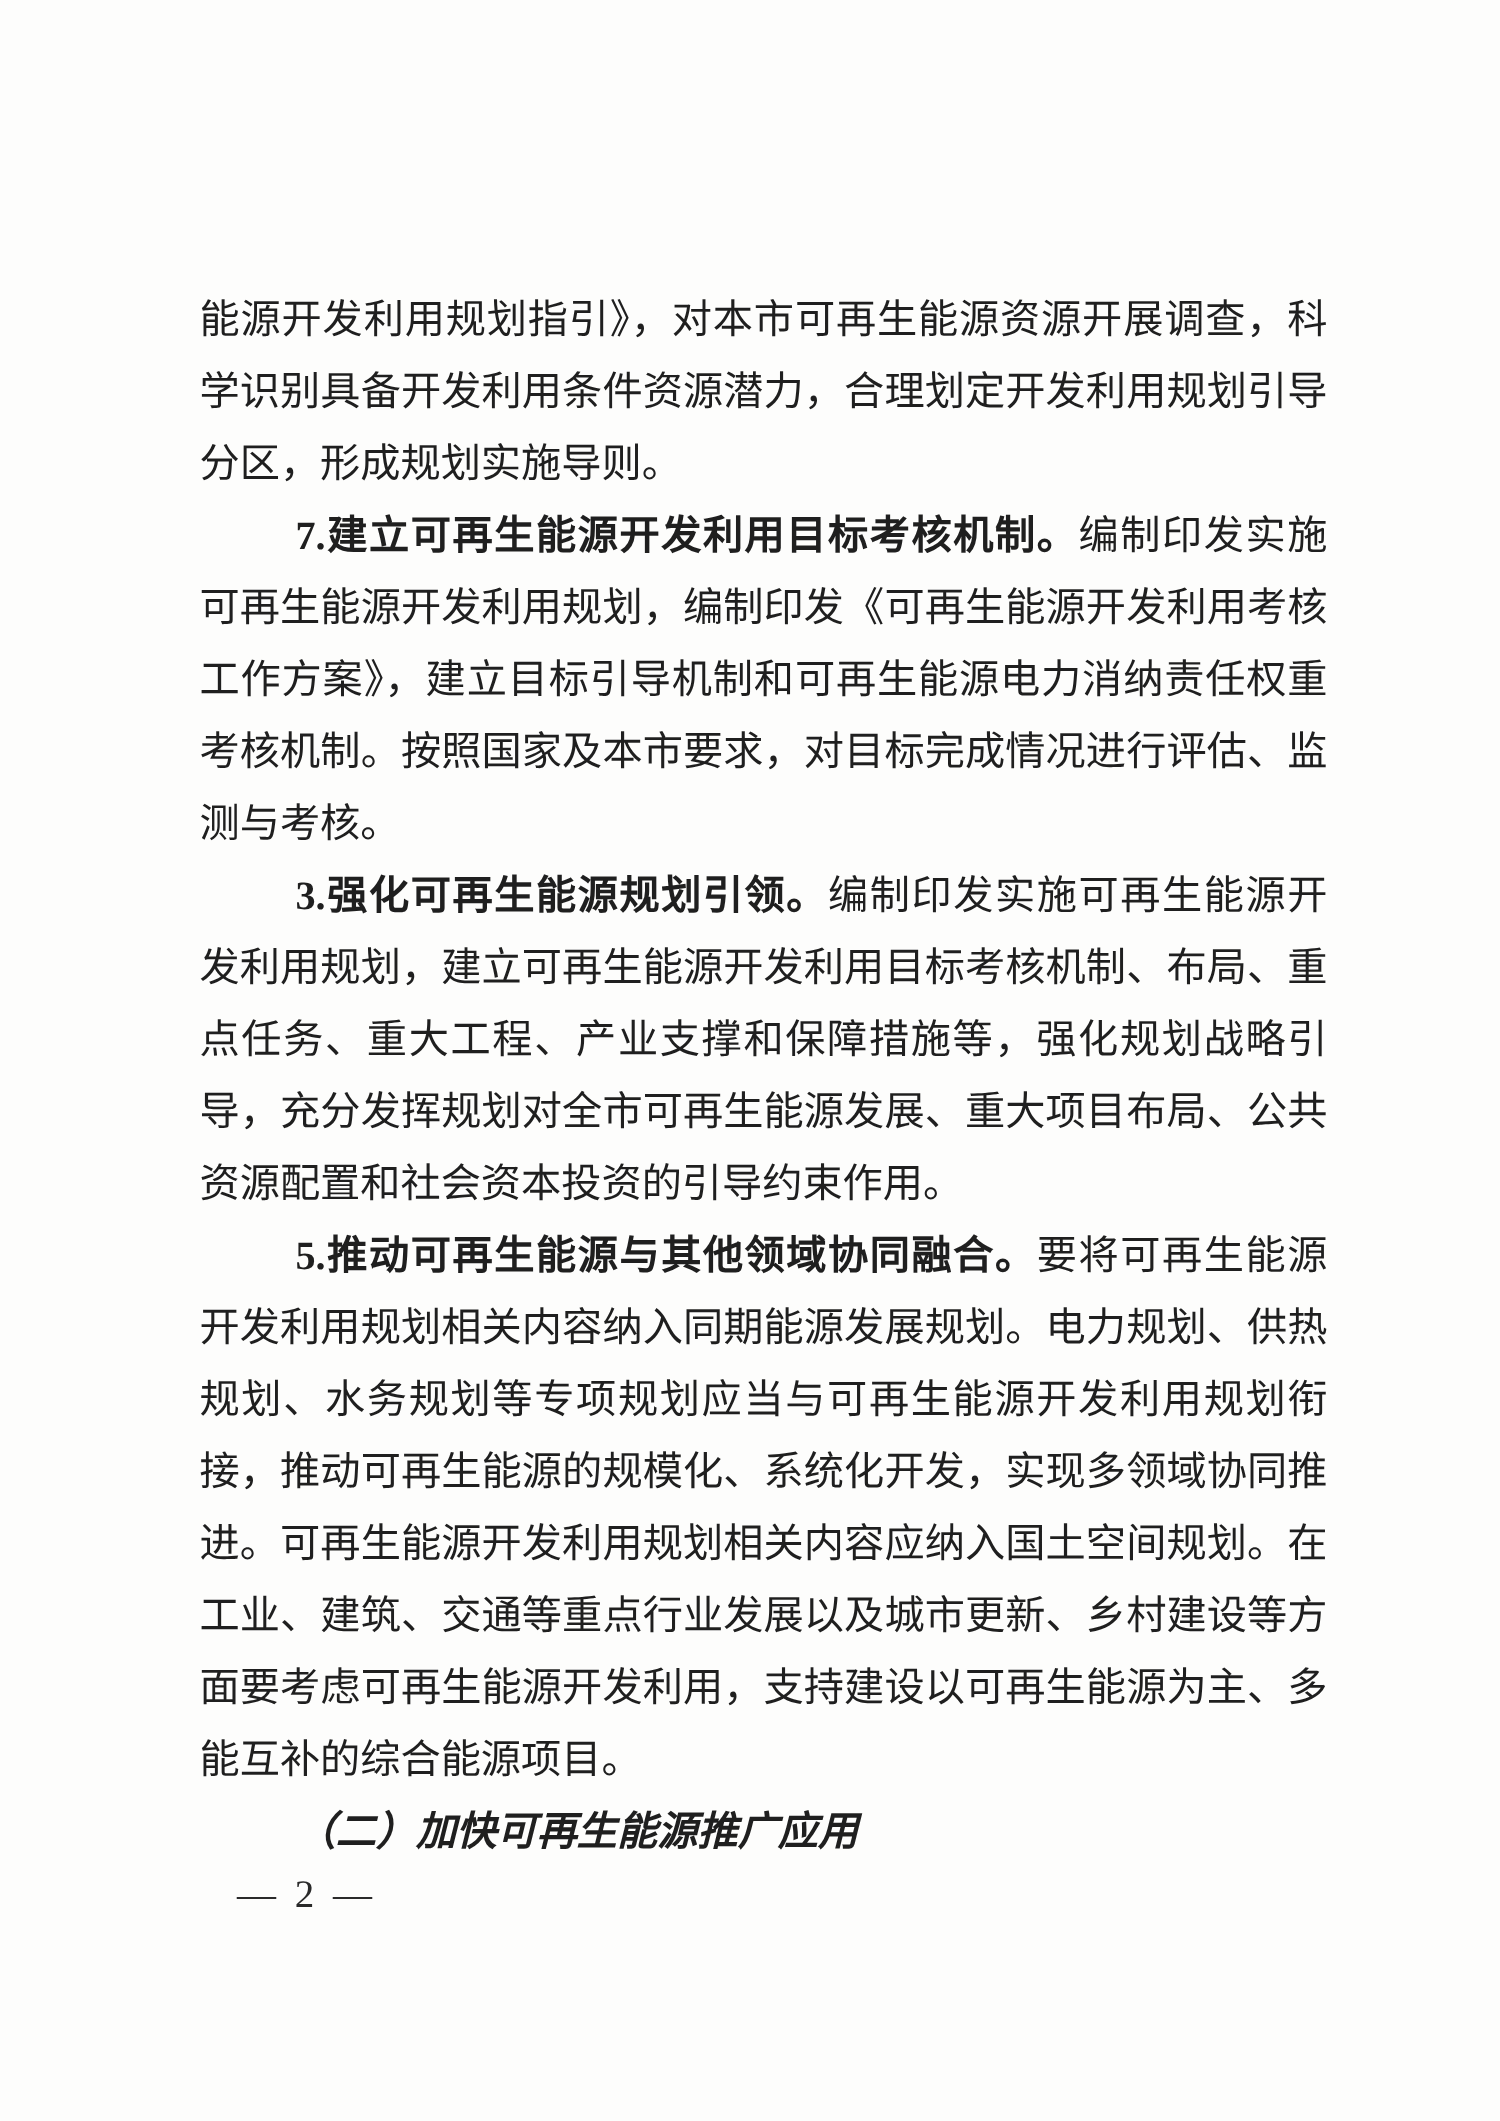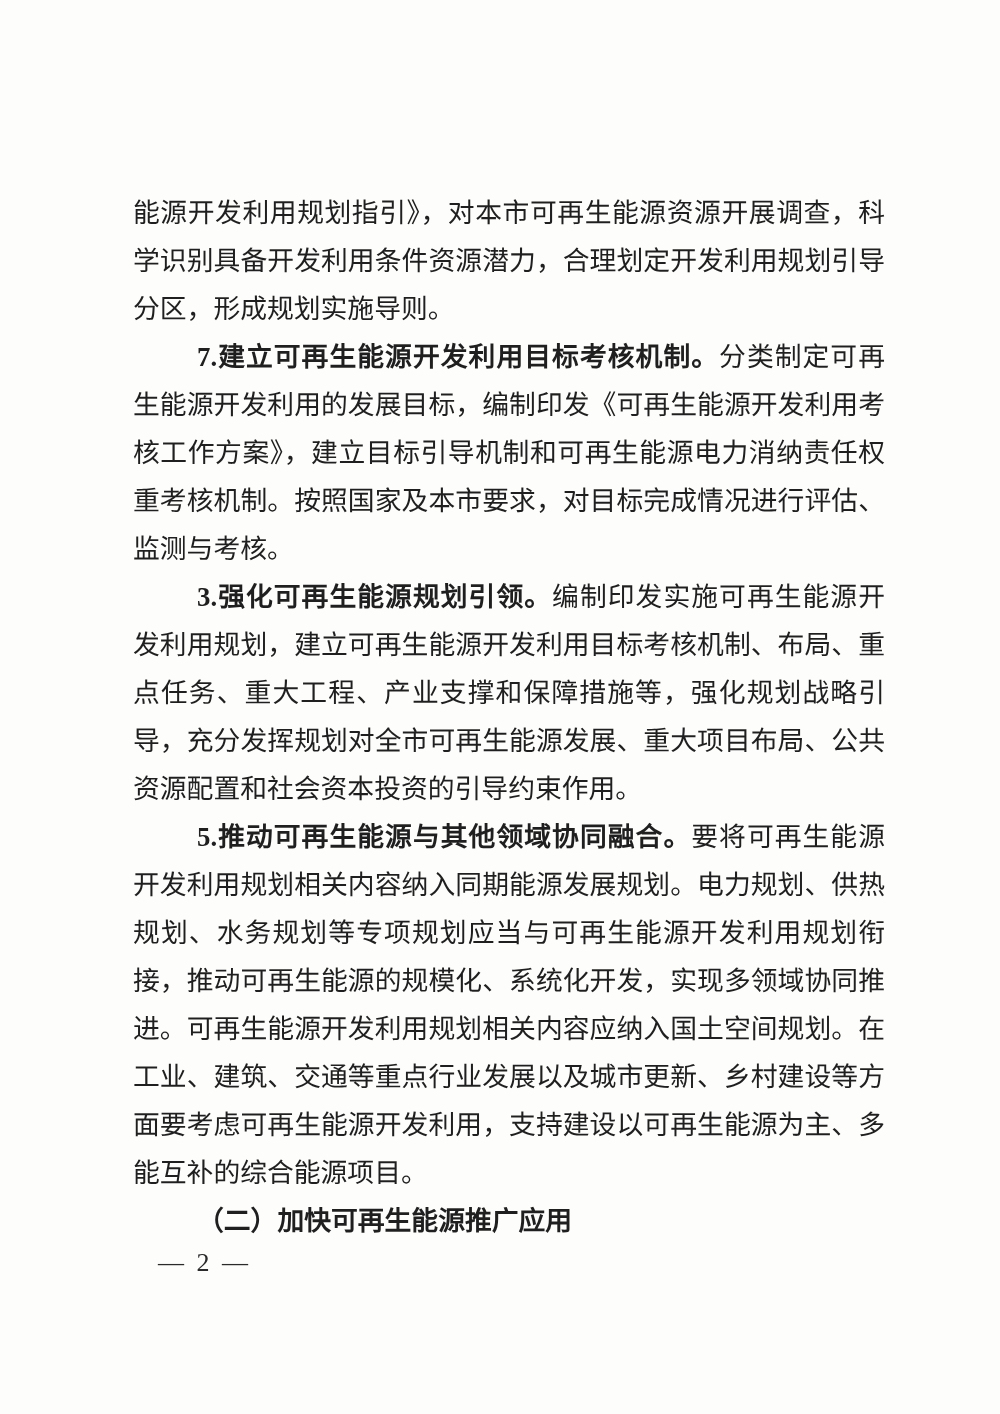--- a/index.html
+++ b/index.html
@@ -32,20 +32,21 @@
       text-indent: 64px;
     }
     .para.no-indent {
       text-indent: 0;
     }
     .lead {
       font-weight: bold;
     }
     .para.section-heading {
       font-weight: bold;
+      font-style: italic;
     }
     .page-number {
       position: absolute;
       left: 158px;
       top: 1248px;
       color: #2a2a2a;
       font-size: 26px;
       letter-spacing: 3px;
       font-family: "Liberation Serif", serif;
     }
@@ -54,21 +55,21 @@
 <body>
 
 <div class="page">
   <div class="doc-body">
 
     <p class="para no-indent">
       <span>能源开发利用规划指引》，对本市可再生能源资源开展调查，科学识别具备开发利用条件资源潜力，合理划定开发利用规划引导分区，形成规划实施导则。</span>
     </p>
 
     <p class="para">
-      <span class="lead">7.建立可再生能源开发利用目标考核机制。</span><span>分类制定可再生能源开发利用的发展目标，编制印发《可再生能源开发利用考核工作方案》，建立目标引导机制和可再生能源电力消纳责任权重考核机制。按照国家及本市要求，对目标完成情况进行评估、监测与考核。</span>
+      <span class="lead">7.建立可再生能源开发利用目标考核机制。</span><span>编制印发实施可再生能源开发利用规划，编制印发《可再生能源开发利用考核工作方案》，建立目标引导机制和可再生能源电力消纳责任权重考核机制。按照国家及本市要求，对目标完成情况进行评估、监测与考核。</span>
     </p>
 
     <p class="para">
       <span class="lead">3.强化可再生能源规划引领。</span><span>编制印发实施可再生能源开发利用规划，建立可再生能源开发利用目标考核机制、布局、重点任务、重大工程、产业支撑和保障措施等，强化规划战略引导，充分发挥规划对全市可再生能源发展、重大项目布局、公共资源配置和社会资本投资的引导约束作用。</span>
     </p>
 
     <p class="para">
       <span class="lead">5.推动可再生能源与其他领域协同融合。</span><span>要将可再生能源开发利用规划相关内容纳入同期能源发展规划。电力规划、供热规划、水务规划等专项规划应当与可再生能源开发利用规划衔接，推动可再生能源的规模化、系统化开发，实现多领域协同推进。可再生能源开发利用规划相关内容应纳入国土空间规划。在工业、建筑、交通等重点行业发展以及城市更新、乡村建设等方面要考虑可再生能源开发利用，支持建设以可再生能源为主、多能互补的综合能源项目。</span>
     </p>
 

